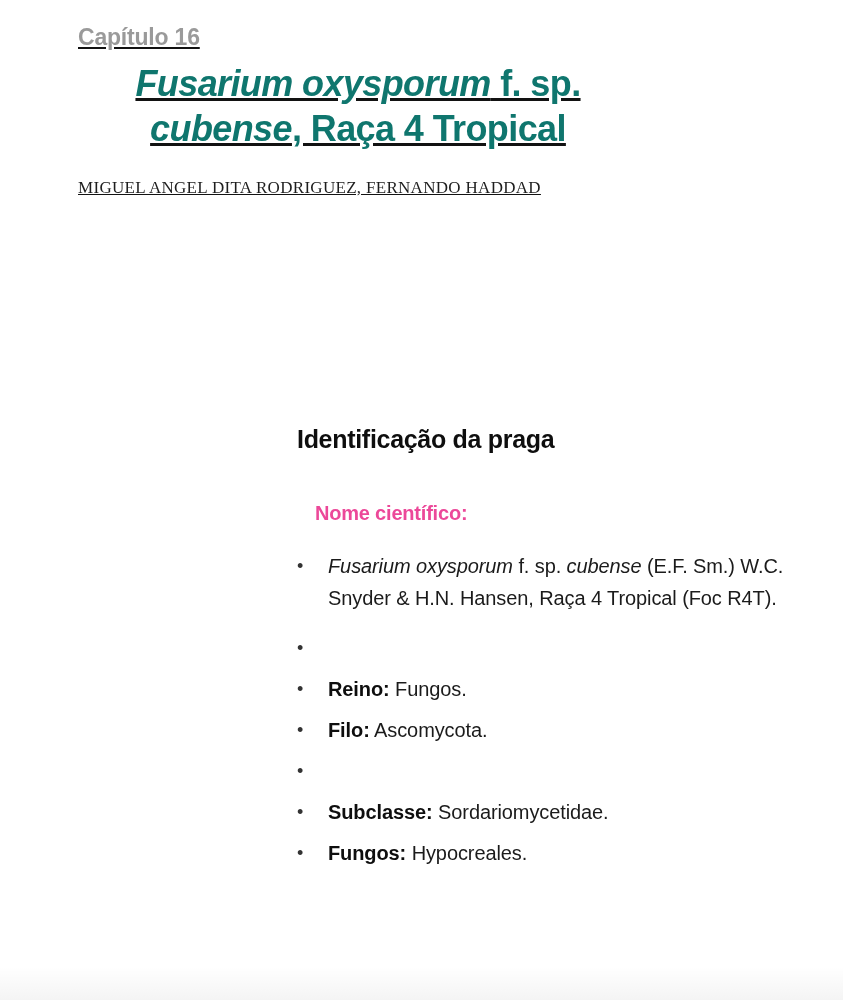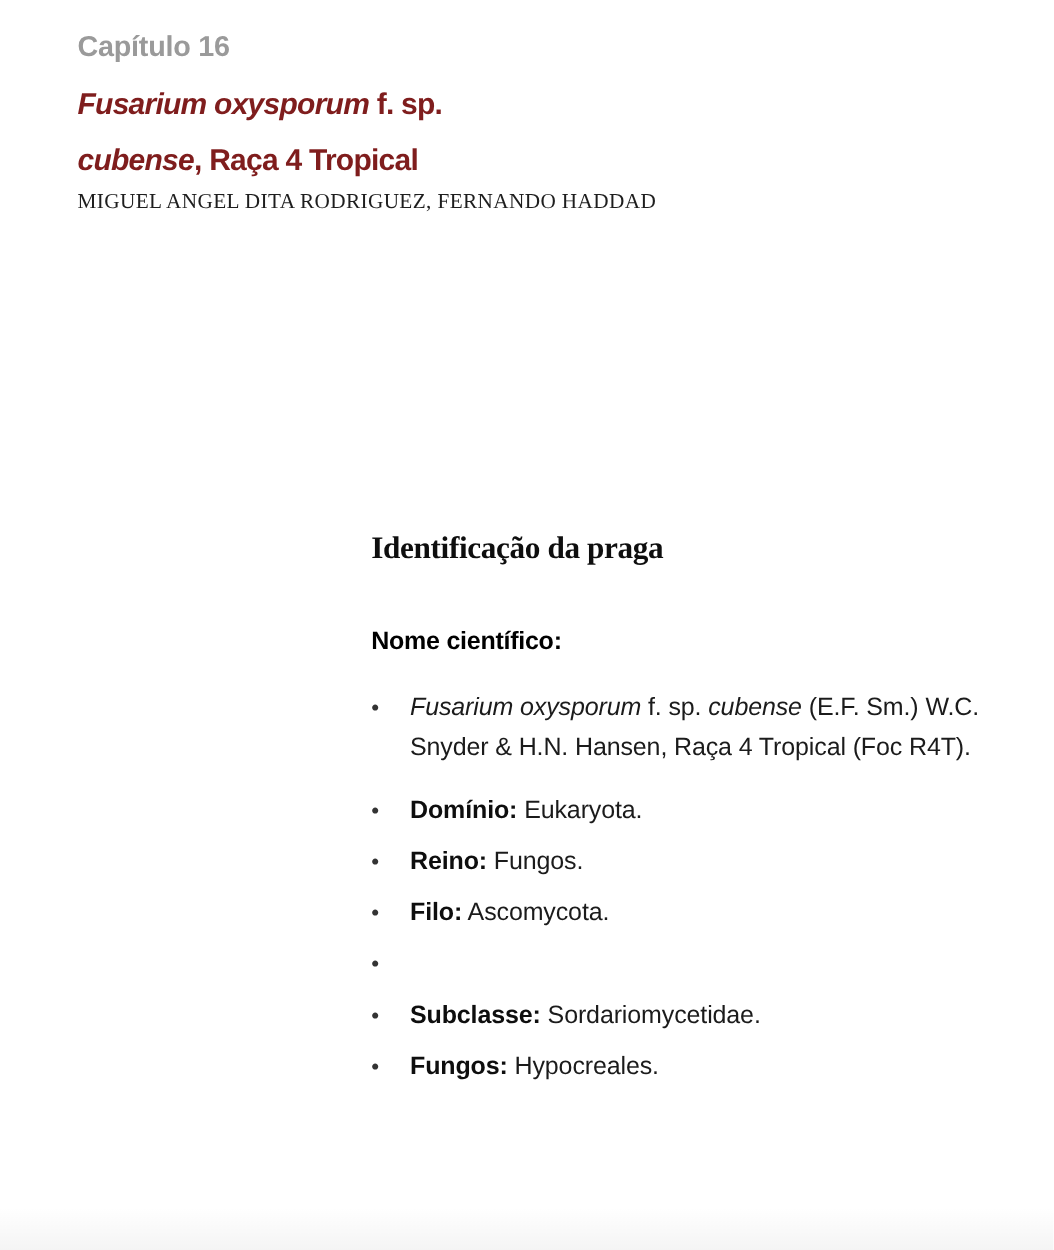--- a/index.html
+++ b/index.html
@@ -11,71 +11,73 @@
     position: relative;
     width: 843px;
     height: 1000px;
     background: #ffffff;
     font-family: "Liberation Sans", sans-serif;
     color: #121212;
     overflow: hidden;
   }
   .header {
     position: absolute;
-    left: 62px;
+    left: 78px;
     top: 24px;
     width: 560px;
+    text-decoration: underline;
   }
   .chapter-label {
     font-size: 23px;
     font-weight: 700;
     color: #9a9a9a;
     letter-spacing: -0.2px;
     margin: 0 0 10px 0;
   }
   .chapter-title {
-    font-size: 24px;
+    font-size: 36px;
     font-weight: 700;
     line-height: 45px;
     letter-spacing: -0.6px;
-    color: #7f1d1d;
+    color: #0f766e;
     margin: 0;
+    text-align: center;
   }
   .chapter-title .it {
     font-style: italic;
   }
   .authors {
+    margin-top: 27px;
     font-family: "Liberation Serif", serif;
     font-size: 17px;
     letter-spacing: 0.3px;
     color: #1e1e1e;
     white-space: nowrap;
   }
   .content {
     position: absolute;
     left: 297px;
     top: 424px;
     width: 500px;
   }
   .section-heading {
     font-size: 25px;
     font-weight: 700;
     line-height: 30px;
     letter-spacing: -0.3px;
     margin: 0 0 46px 0;
     color: #0e0e0e;
-    font-family: Liberation Serif, serif;
   }
   .subhead {
     font-size: 20px;
     font-weight: 700;
     line-height: 26px;
     letter-spacing: -0.2px;
-    margin: 0 0 24px 0;
-    color: #000000;
+    margin: 0 0 24px 18px;
+    color: #ec4899;
   }
   .sci-list, .tax-list {
     list-style: none;
     margin: 0;
     padding: 0;
   }
   .sci-item {
     display: flex;
     font-size: 20px;
     line-height: 32px;
@@ -136,21 +138,20 @@
       <li class="sci-item">
         <span class="bullet">•</span>
         <span class="sci-text"><span class="it">Fusarium oxysporum</span><span> f. sp. </span><span class="it">cubense</span><span> (E.F. Sm.) W.C. Snyder &amp; H.N. Hansen, Raça 4 Tropical (Foc R4T).</span></span>
       </li>
     </ul>
 
 
     <ul class="tax-list">
       <li class="tax-item">
         <span class="bullet">•</span>
-        <span><span class="tax-label">Domínio:</span><span> Eukaryota.</span></span>
       </li>
       <li class="tax-item">
         <span class="bullet">•</span>
         <span><span class="tax-label">Reino:</span><span> Fungos.</span></span>
       </li>
       <li class="tax-item">
         <span class="bullet">•</span>
         <span><span class="tax-label">Filo:</span><span> Ascomycota.</span></span>
       </li>
       <li class="tax-item">

